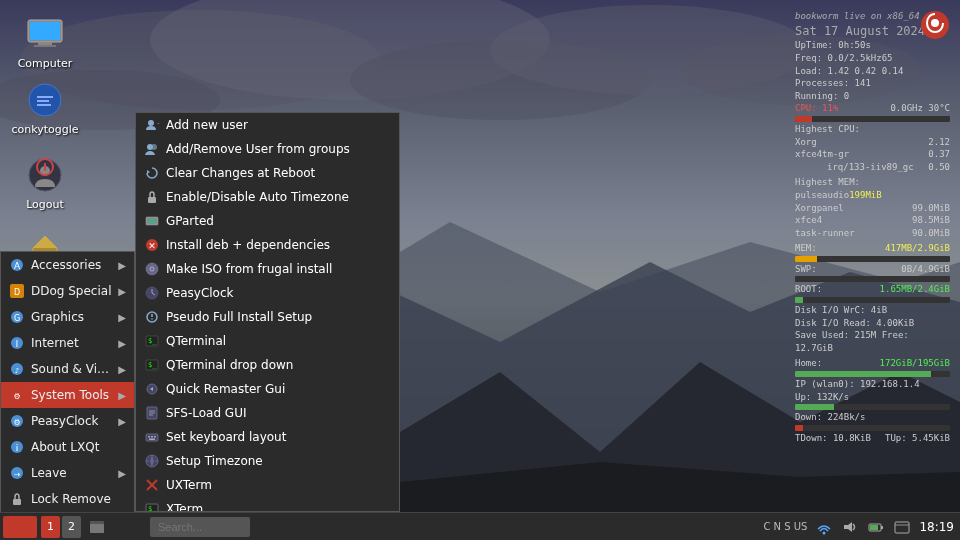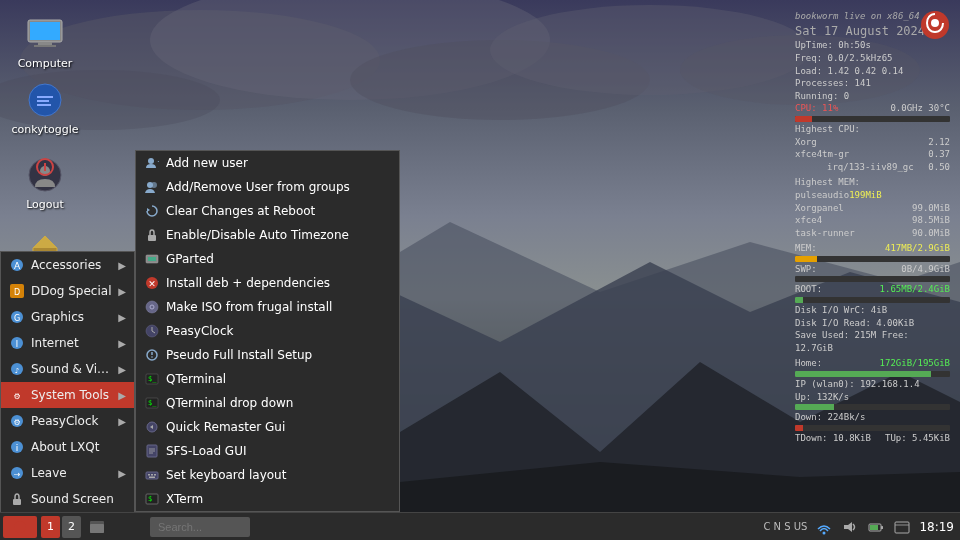--- a/index.html
+++ b/index.html
@@ -558,21 +558,21 @@
       <span class="mi-label">Leave</span>
       <span class="mi-arrow">▶</span>
     </div>
     <div class="menu-item">
       <div class="mi-icon">
         <svg width="14" height="14" viewBox="0 0 14 14">
             <rect x="3" y="7" width="8" height="6" rx="1" fill="#aaa"></rect>
             <path d="M5 7 V5 Q5 2 7 2 Q9 2 9 5 V7" fill="none" stroke="#aaa" stroke-width="1.5"></path>
           </svg>
       </div>
-      <span class="mi-label">Sound Screen</span>
+      <span class="mi-label">Lock Remove</span>
     </div>
   </div>
 
   <div id="submenu">
     <div class="submenu-item">
       <div class="si-icon">
         <svg width="14" height="14" viewBox="0 0 14 14">
             <circle cx="6" cy="5" r="3" fill="#88aacc"></circle>
             <path d="M1 12 Q1 8 6 8 Q11 8 11 12" fill="#88aacc"></path>
             <text x="12" y="8" font-size="8" fill="#88aacc">+</text>
@@ -697,20 +697,39 @@
       <div class="si-icon">
         <svg width="14" height="14" viewBox="0 0 14 14">
             <rect x="1" y="4" width="12" height="7" rx="1" fill="#446" stroke="#668"></rect>
             <rect x="3" y="6" width="2" height="1.5" fill="#aaa" rx="0.3"></rect>
             <rect x="6" y="6" width="2" height="1.5" fill="#aaa" rx="0.3"></rect>
             <rect x="9" y="6" width="2" height="1.5" fill="#aaa" rx="0.3"></rect>
             <rect x="4" y="8.5" width="6" height="1.5" fill="#aaa" rx="0.3"></rect>
           </svg>
       </div>
       <span>Set keyboard layout</span>
+    </div>
+    <div class="submenu-item">
+      <div class="si-icon">
+        <svg width="14" height="14" viewBox="0 0 14 14">
+            <circle cx="7" cy="7" r="6" fill="#446" stroke="#668"></circle>
+            <path d="M7 1 Q10 7 7 13 Q4 7 7 1" fill="#668"></path>
+            <line x1="1" y1="7" x2="13" y2="7" stroke="#668" stroke-width="0.8"></line>
+          </svg>
+      </div>
+      <span>Setup Timezone</span>
+    </div>
+    <div class="submenu-item">
+      <div class="si-icon">
+        <svg width="14" height="14" viewBox="0 0 14 14">
+            <line x1="2" y1="2" x2="12" y2="12" stroke="#c0392b" stroke-width="2"></line>
+            <line x1="12" y1="2" x2="2" y2="12" stroke="#c0392b" stroke-width="2"></line>
+          </svg>
+      </div>
+      <span>UXTerm</span>
     </div>
     <div class="submenu-item">
       <div class="si-icon">
         <svg width="14" height="14" viewBox="0 0 14 14">
             <rect x="1" y="2" width="12" height="10" rx="1" fill="#222" stroke="#666"></rect>
             <text x="3" y="9" font-size="7" fill="#0f0" font-family="monospace">$ </text>
           </svg>
       </div>
       <span>XTerm</span>
     </div>

